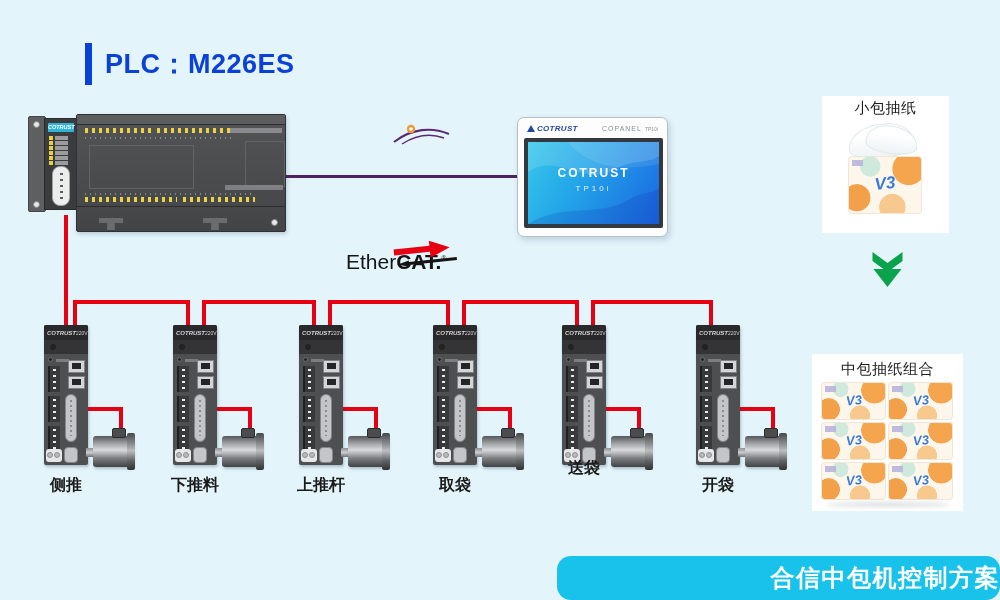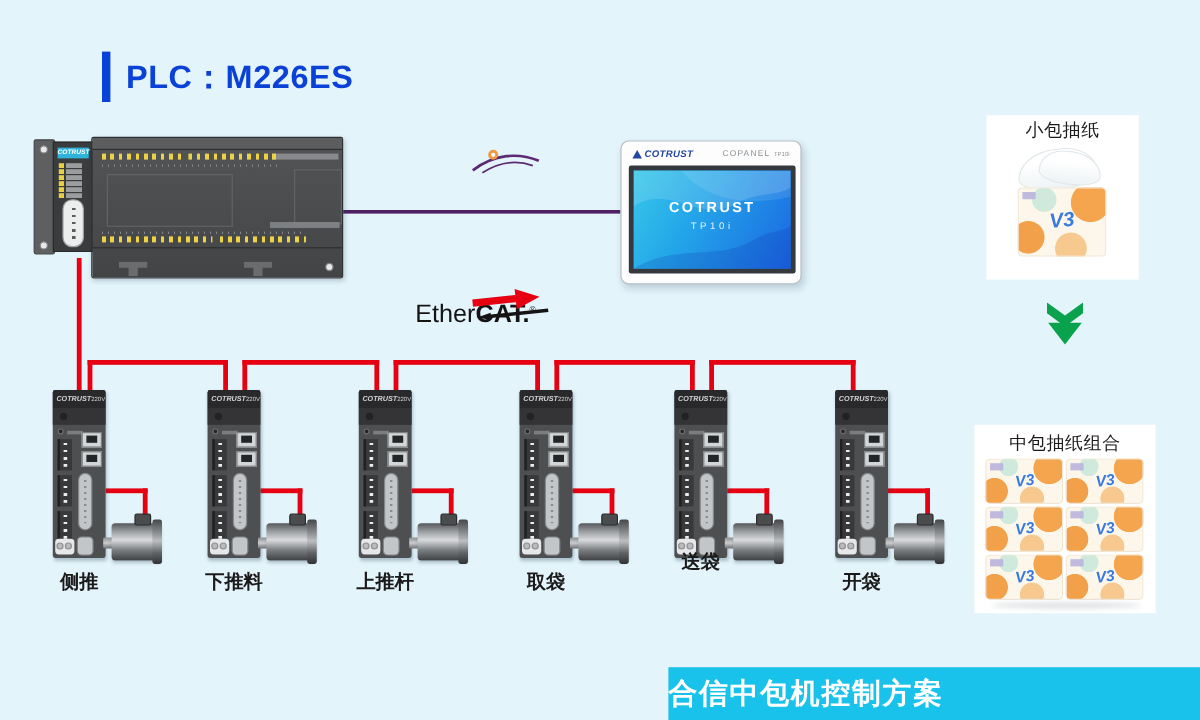--- a/index.html
+++ b/index.html
@@ -136,22 +136,22 @@
   .pack .ptag{position:absolute;left:4px;top:4px;width:11px;height:6px;background:#b8b4dd;opacity:.9;}
   .pack.big{position:absolute;left:26px;top:60px;width:74px;height:58px;}
   .pack.big .v3{font-size:17px;}
   .combo-grid{position:absolute;left:9px;top:28px;width:135px;display:flex;flex-wrap:wrap;gap:2px;}
   .pack.small{width:65px;height:38px;}
   .pack.small .v3{font-size:13px;}
   .combo-shadow{position:absolute;left:14px;top:148px;width:125px;height:5px;border-radius:50%;
     background:rgba(120,130,140,.25);filter:blur(2px);}
 
   
-  .banner{display:flex;align-items:center;justify-content:flex-start;background:var(--banner);
-          color:#fff;font-size:24px;font-weight:bold;letter-spacing:1.5px;}
+  .banner{display:flex;align-items:center;justify-content:flex-end;background:var(--banner);
+          color:#fff;font-size:24px;font-weight:bold;letter-spacing:1.5px;border-radius:14px;}
 </style>
 </head>
 <body>
 
 <div id="stage">
 
   <div class="sec-title" style="left:37px;top:43px;padding-left:48px;">
       <span>PLC：M226ES</span>
     </div>
 

